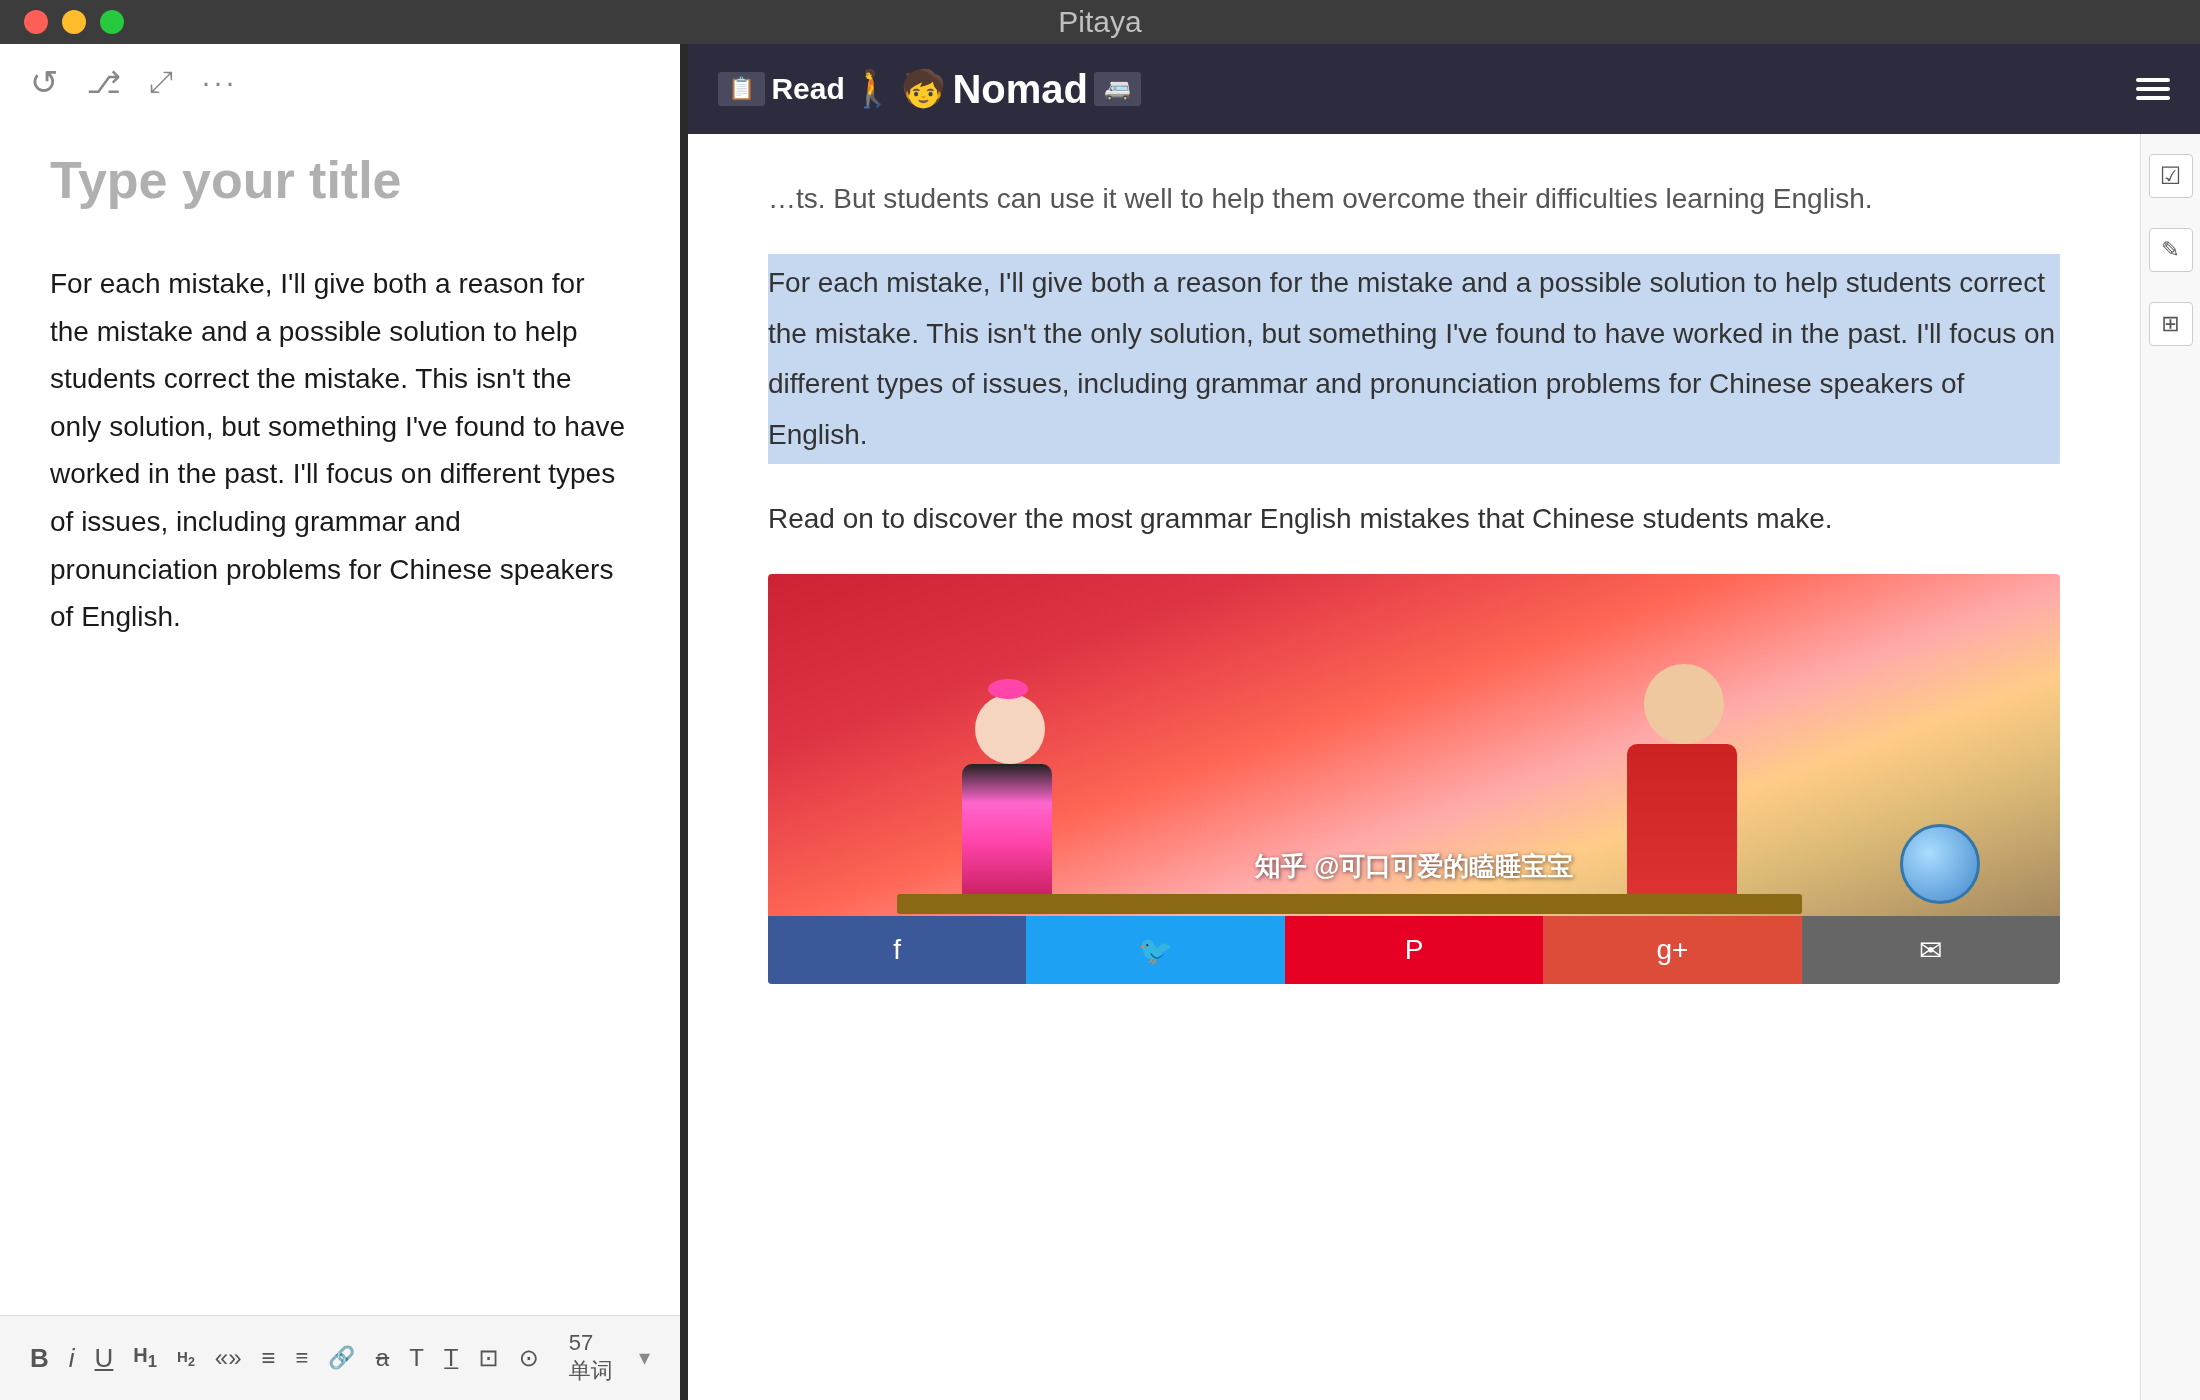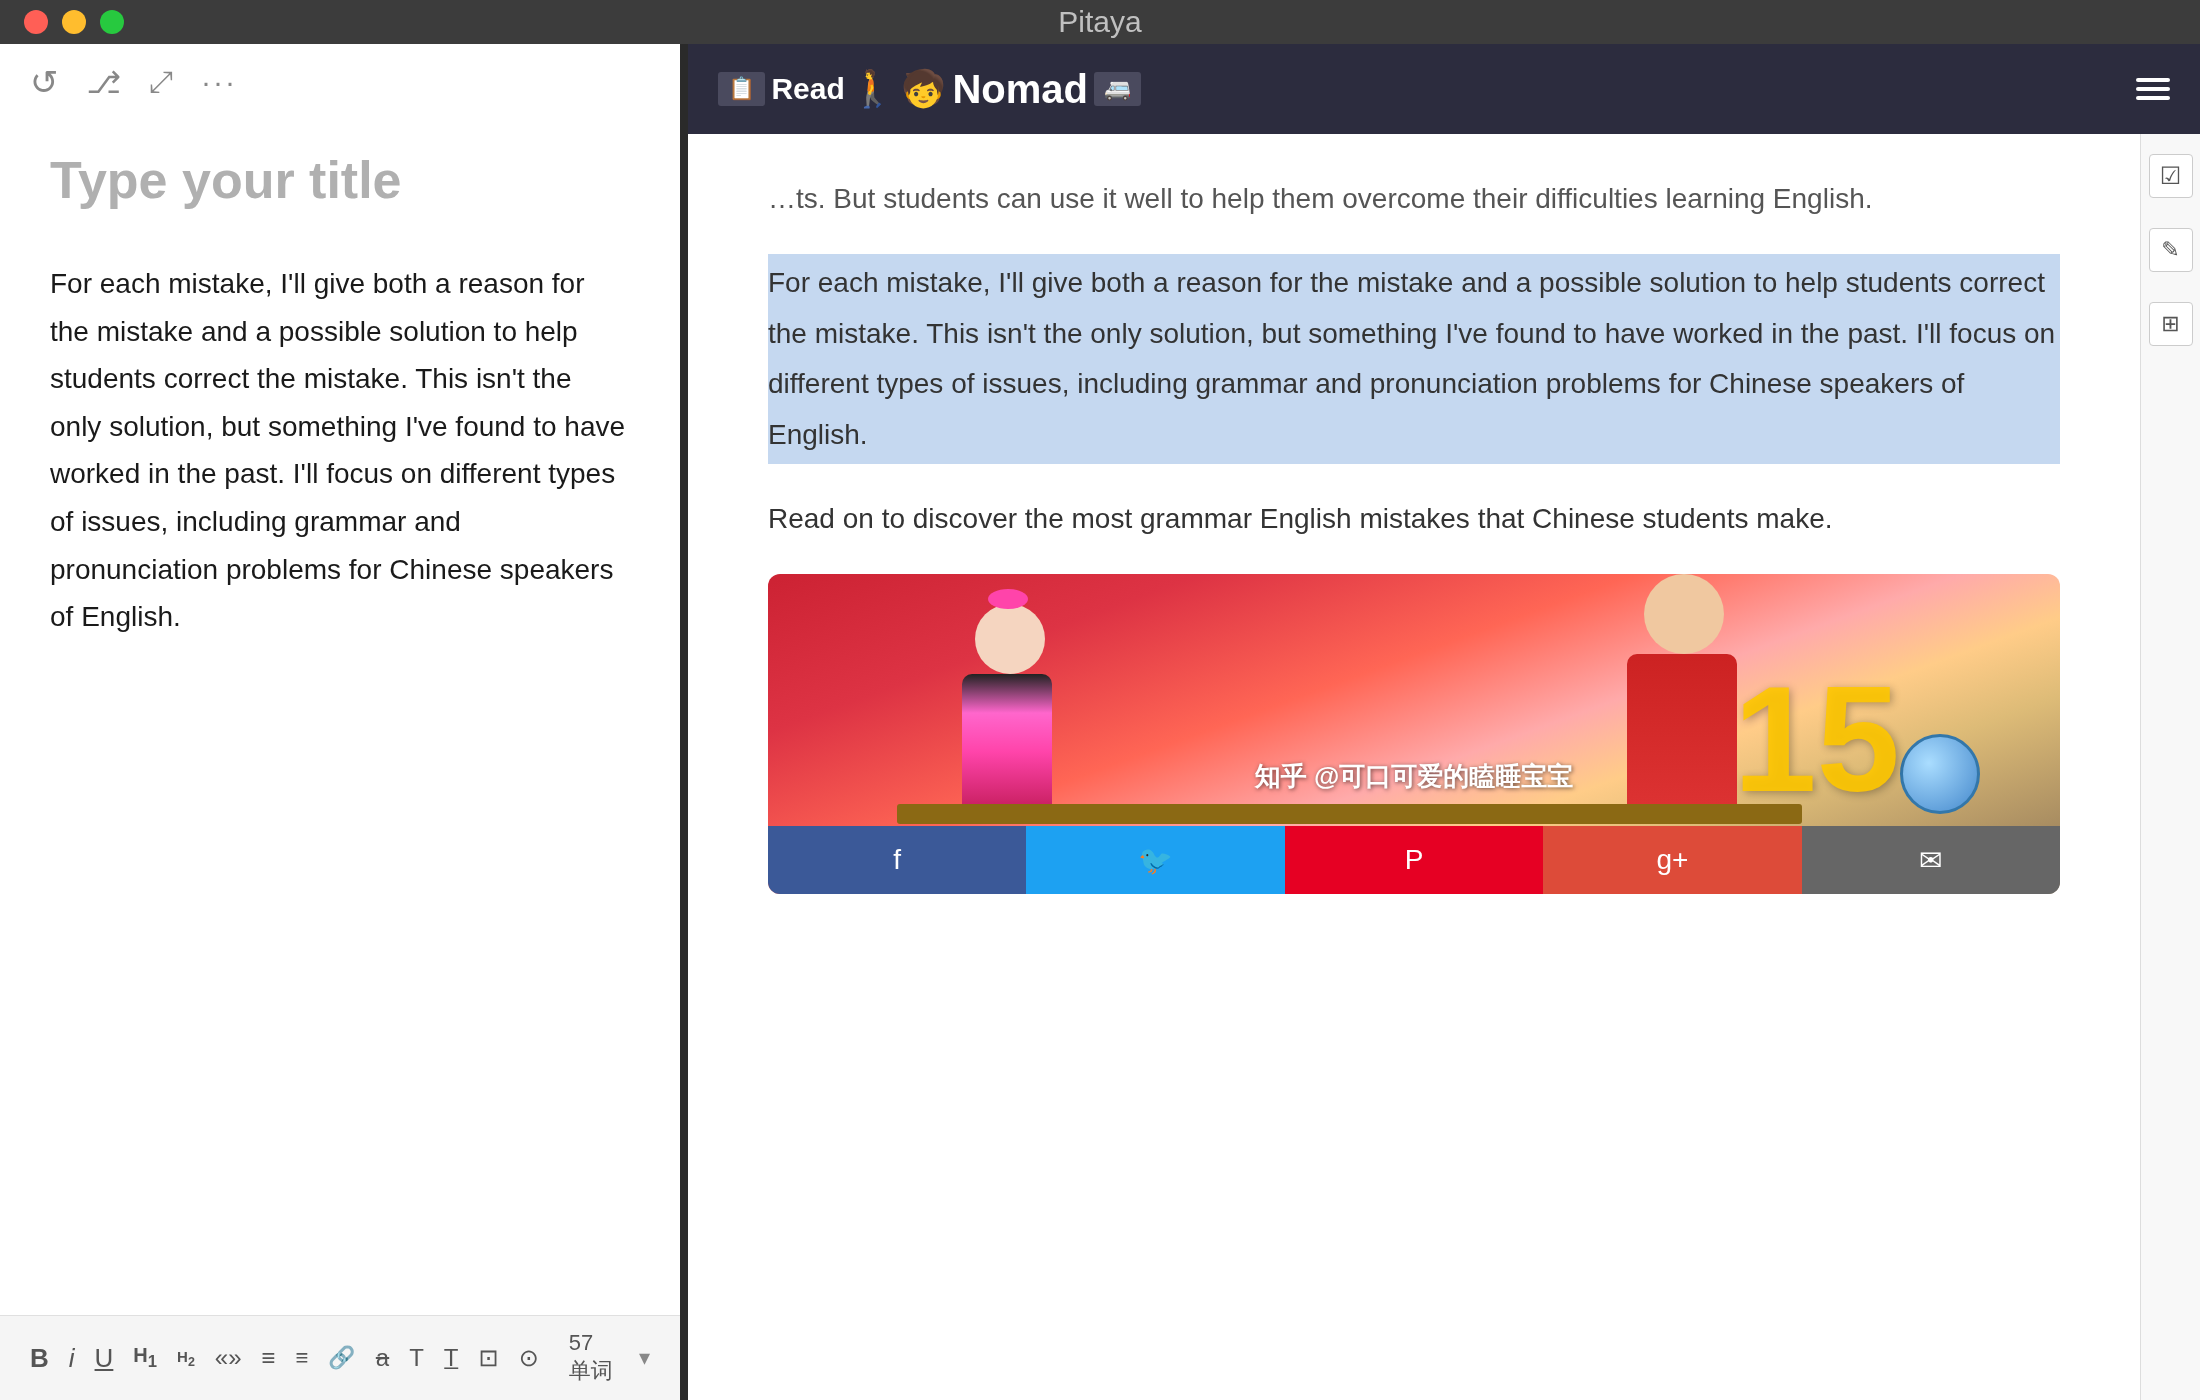--- a/index.html
+++ b/index.html
@@ -312,39 +312,38 @@
     <div style="display:flex; flex:1; overflow:hidden;">
 
       <div class="web-content">
 
         <p class="web-text-gray">…ts. But students can use it well to help them overcome their difficulties learning English.</p>
 
         <p class="web-text-highlighted">For each mistake, I'll give both a reason for the mistake and a possible solution to help students correct the mistake. This isn't the only solution, but something I've found to have worked in the past. I'll focus on different types of issues, including grammar and pronunciation problems for Chinese speakers of English.</p>
 
         <p class="web-text-normal">Read on to discover the most grammar English mistakes that Chinese students make.</p>
 
-        <div style="position:relative; width:100%; height:320px; overflow:hidden; border-radius:12px;">
+        <div style="position:relative; width:100%; height:410px; overflow:hidden; border-radius:4px;">
 
           <div style="width:100%; height:100%; background: linear-gradient(160deg, #cc2233 0%, #dd3344 20%, #ff6655 40%, #ffaaaa 55%, #ffcc88 65%, #ddbb77 75%, #8B7355 100%); position:relative;">
 
             <div style="position:absolute; bottom:90px; left:15%; width:90px; height:130px; background:linear-gradient(to bottom, #222 0%, #ff66cc 30%, #ff44aa 60%, #cc2266 100%); border-radius:10px 10px 0 0;"></div>
             <div style="position:absolute; bottom:220px; left:16%; width:70px; height:70px; background:#f5d5c0; border-radius:50%;"></div>
 
             <div style="position:absolute; bottom:285px; left:17%; width:40px; height:20px; background:#ff44aa; border-radius:50%;"></div>
 
             <div style="position:absolute; bottom:80px; right:25%; width:110px; height:160px; background:linear-gradient(to bottom, #cc2222 0%, #dd3333 100%); border-radius:10px 10px 0 0;"></div>
             <div style="position:absolute; bottom:240px; right:26%; width:80px; height:80px; background:#f0c8a0; border-radius:50%;"></div>
 
             <div class="globe-decoration" style="position:absolute; bottom:80px; right:80px; width:80px; height:80px; border-radius:50%; background:radial-gradient(circle at 35% 35%, #aaddff, #4488cc); border:3px solid #3377aa;"></div>
 
             <div style="position:absolute; bottom:70px; left:10%; width:70%; height:20px; background:#8B6914; border-radius:3px;"></div>
 
             <div style="position:absolute; bottom:100px; left:50%; transform:translateX(-50%); color:white; font-size:26px; font-weight:bold; text-shadow:1px 1px 4px rgba(0,0,0,0.6); white-space:nowrap;">知乎 @可口可爱的瞌睡宝宝</div>
 
-            <div style="position:absolute; bottom:80px; right:160px; font-size:150px; font-weight:900; color:rgba(255,200,0,0.9); line-height:1; text-shadow:2px 2px 8px rgba(0,0,0,0.3);">15</div>
           </div>
 
           <div style="position:absolute; bottom:0; left:0; right:0; display:flex; height:68px;">
             <div class="banner-fb">
                 <span class="banner-icon">f</span>
               </div>
             <div class="banner-tw">
                 <span class="banner-icon">🐦</span>
               </div>
             <div class="banner-pi">

